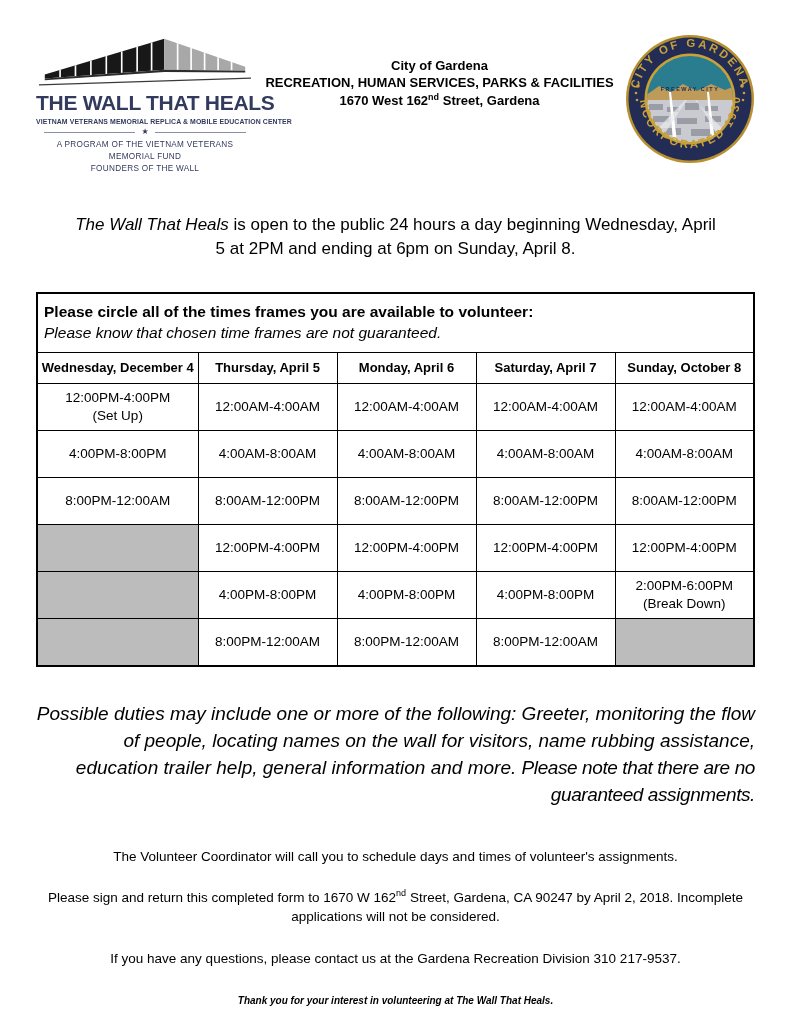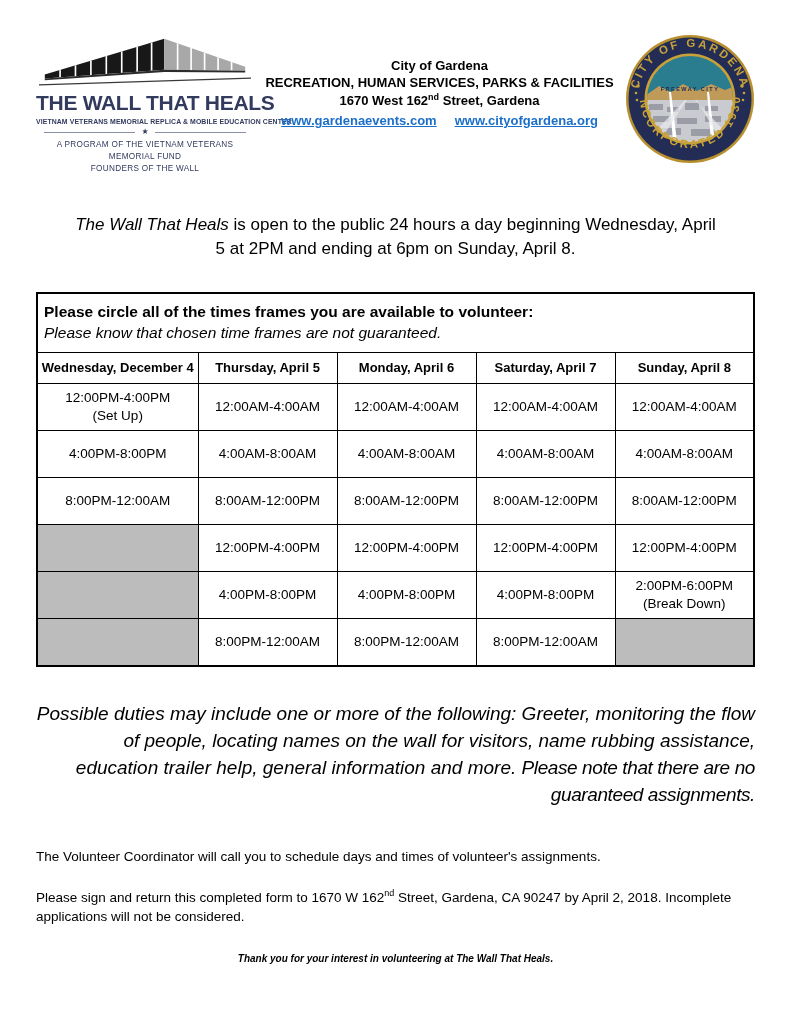--- a/index.html
+++ b/index.html
@@ -72,21 +72,21 @@
   td.gray{background:#bcbcbc;}
   col.c1{width:161px;}
   col.cn{width:139px;}
   
   .duties{
     margin:34px auto 0 auto;max-width:724px;text-align:right;
     font-size:19px;font-style:italic;line-height:1.42;
   }
   .duties .narrow{letter-spacing:-0.4px;}
   .para{
-    margin:0 auto;max-width:724px;
+    margin:0 auto;max-width:724px;text-align:center;
     font-size:13.5px;line-height:1.45;
   }
   .para sup{font-size:9px;}
   .p-coord{margin-top:38px;}
   .p-return{margin-top:21px;}
   .p-quest{margin-top:22px;}
   .thanks{
     margin:26px auto 0 auto;text-align:center;
     font-size:10px;font-weight:bold;font-style:italic;
   }
@@ -142,23 +142,20 @@
       <div class="logo-prog">
         <div>A PROGRAM OF THE VIETNAM VETERANS MEMORIAL FUND</div>
         <div>FOUNDERS OF THE WALL</div>
       </div>
     </div>
 
     <div class="hdr-center">
       <div class="l">City of Gardena</div>
       <div class="l">RECREATION, HUMAN SERVICES, PARKS &amp; FACILITIES</div>
       <div class="l"><span>1670 West 162</span><sup>nd</sup><span> Street, Gardena</span></div>
-      <div class="hdr-links">
-        <a href="#">www.gardenaevents.com</a><a href="#">www.cityofgardena.org</a>
-      </div>
     </div>
 
     <div class="seal">
       <svg width="130" height="130" viewBox="0 0 130 130">
         <defs>
           <clipPath id="inner">
               <circle cx="65" cy="65" r="43"></circle>
             </clipPath>
           <path id="arcTop" d="M 12,66 A 53,53 0 0 1 118,66" fill="none"></path>
           <path id="arcBot" d="M 15,64 A 50,50 0 0 0 115,64" fill="none"></path>
@@ -218,21 +215,21 @@
         <th class="cap-cell" colspan="5">
           <div class="cap1">Please circle all of the times frames you are available to volunteer:</div>
           <div class="cap2">Please know that chosen time frames are not guaranteed.</div>
         </th>
       </tr>
       <tr class="colhead">
         <th>Wednesday, December 4</th>
         <th>Thursday, April 5</th>
         <th>Monday, April 6</th>
         <th>Saturday, April 7</th>
-        <th>Sunday, April 8</th>
+        <th>Sunday, October 8</th>
       </tr>
     </thead>
     <tbody>
       <tr>
         <td class="slot">12:00PM-4:00PM
 (Set Up)</td>
         <td class="slot">12:00AM-4:00AM</td>
         <td class="slot">12:00AM-4:00AM</td>
         <td class="slot">12:00AM-4:00AM</td>
         <td class="slot">12:00AM-4:00AM</td>
@@ -277,16 +274,17 @@
   </table>
 
   <div class="duties">
     <span>Possible duties may include one or more of the following: Greeter, monitoring the flow of people, locating names on the wall for visitors, name rubbing assistance, education trailer help, general information and more. </span><span class="narrow">Please note that there are no guaranteed assignments.</span>
   </div>
 
   <div class="para p-coord">The Volunteer Coordinator will call you to schedule days and times of volunteer's assignments.</div>
 
   <div class="para p-return"><span>Please sign and return this completed form to 1670 W 162</span><sup>nd</sup><span> Street, Gardena, CA  90247 by April 2, 2018. Incomplete applications will not be considered.</span></div>
 
+  <div class="para p-quest">If you have any questions, please contact us at the Gardena Recreation Division 310 217-9537.</div>
 
   <div class="thanks">Thank you for your interest in volunteering at The Wall That Heals.</div>
 
 </div>
 
 </body></html>

